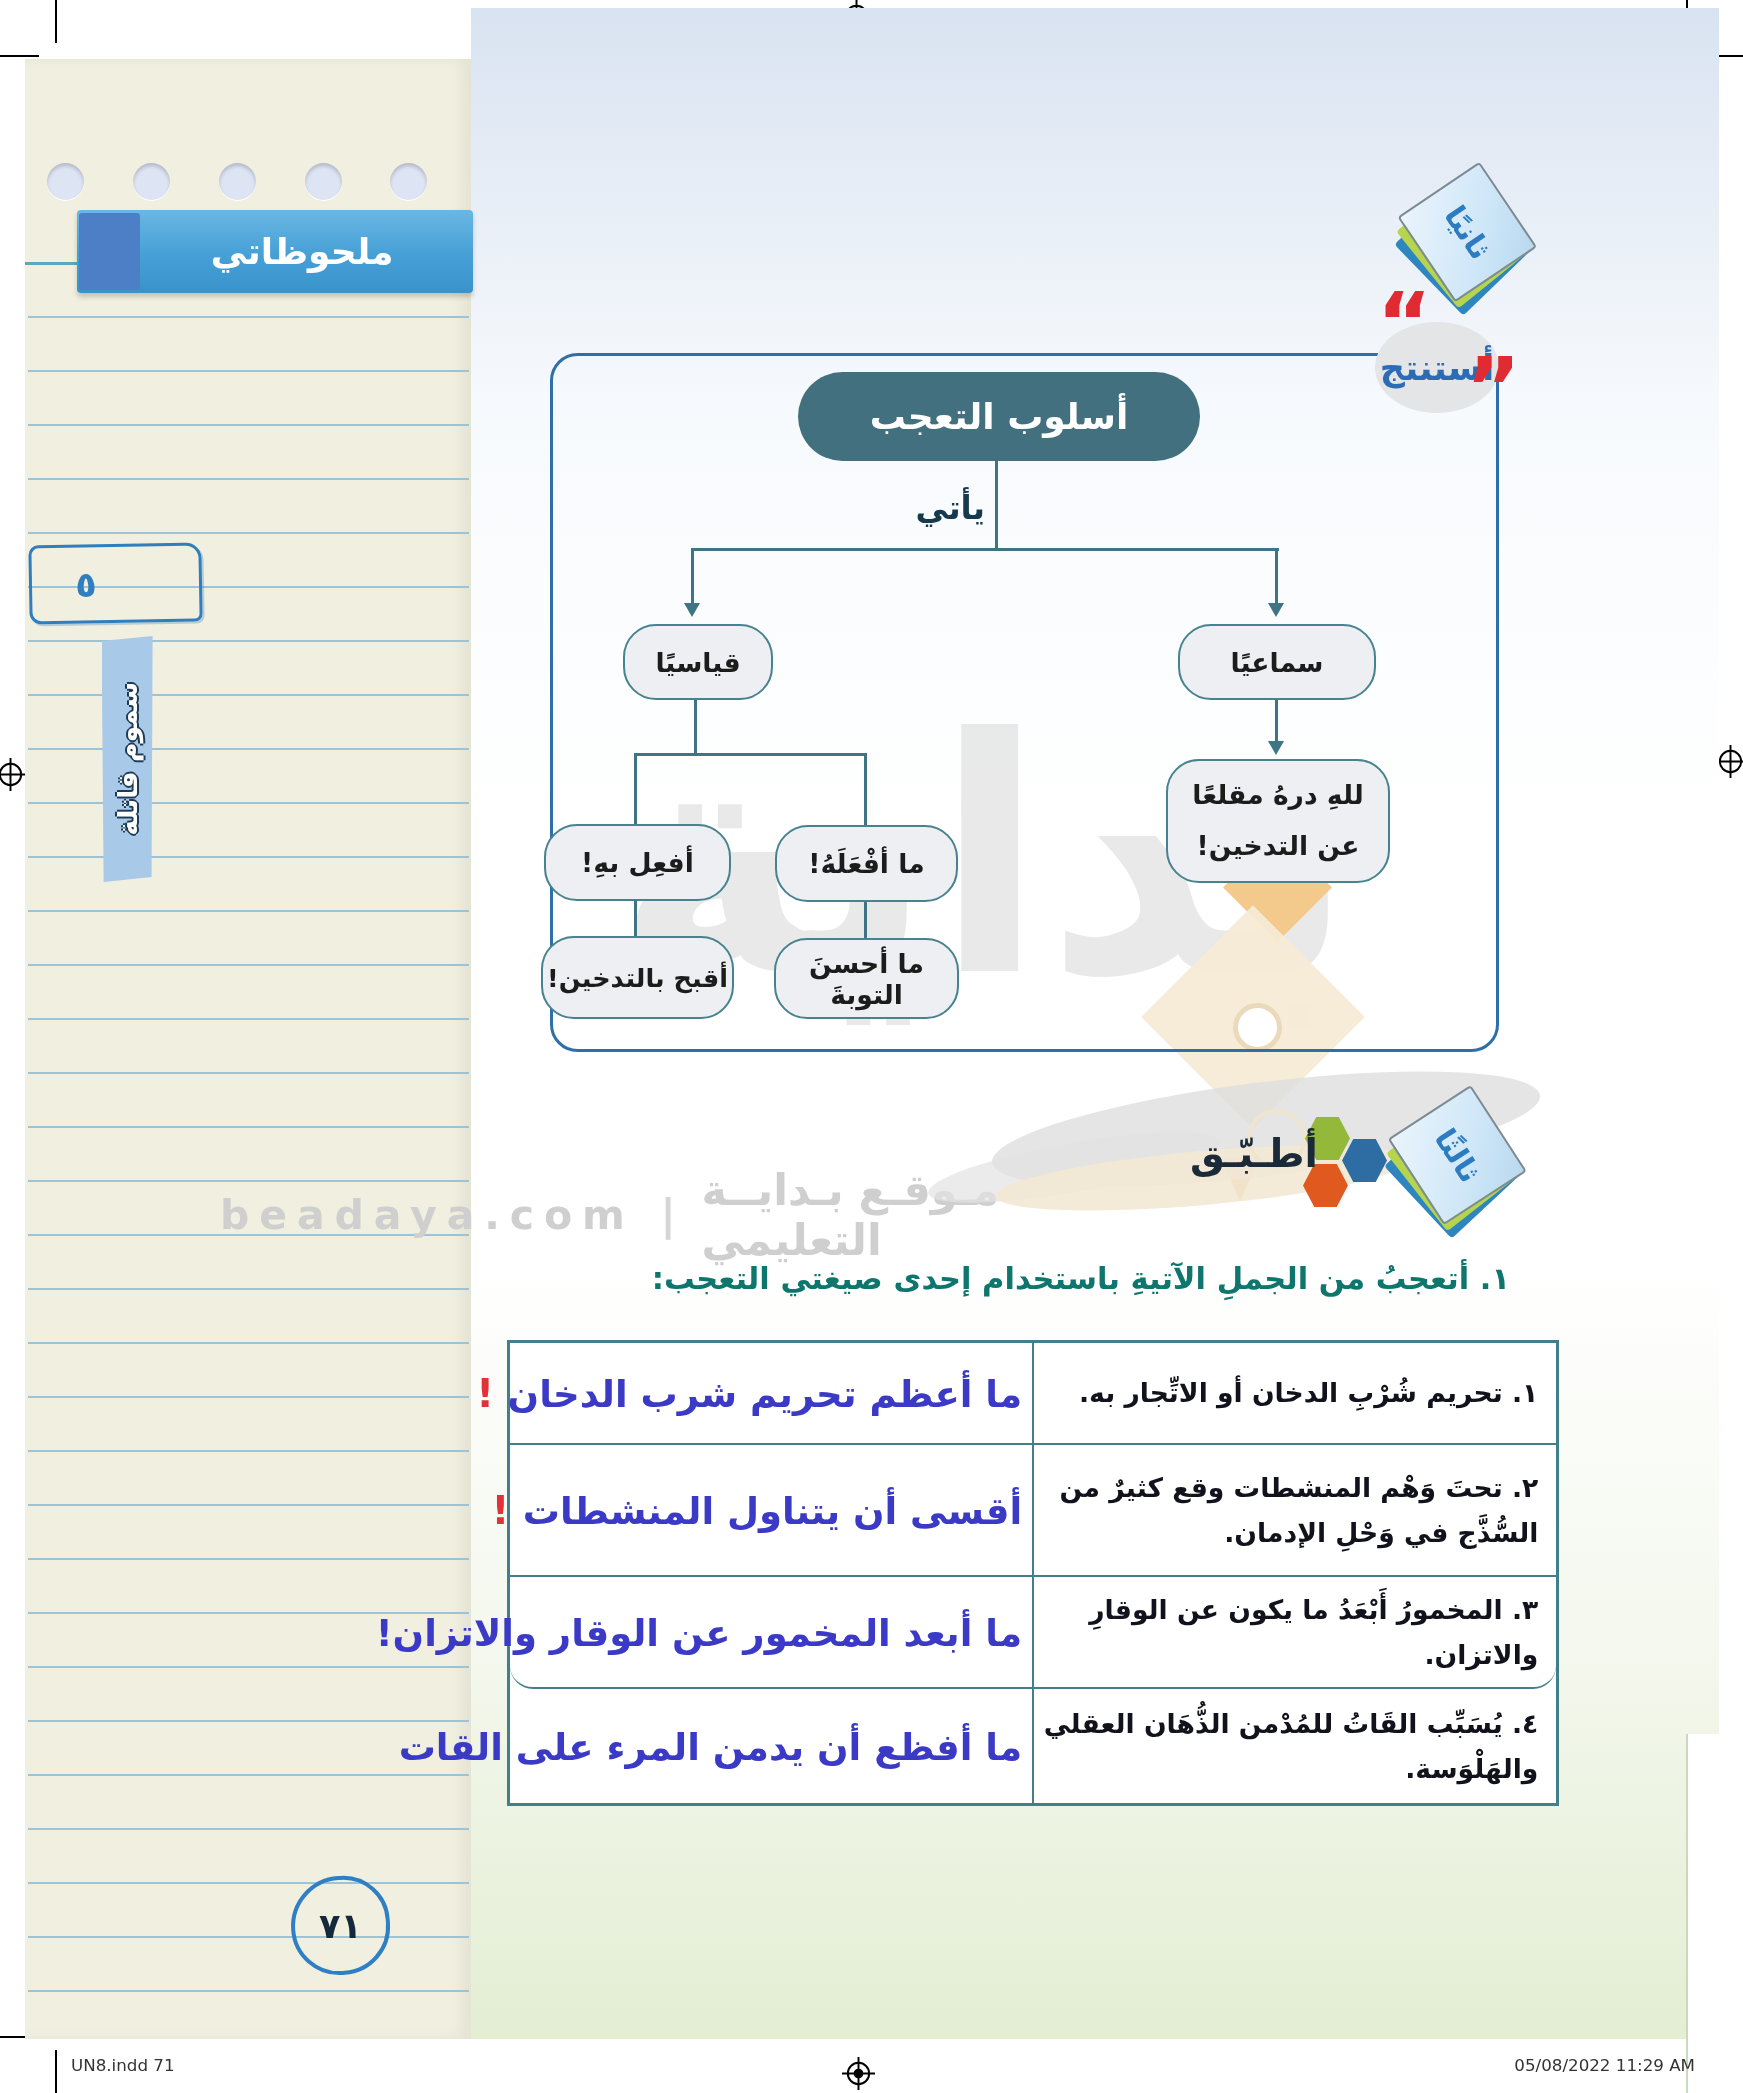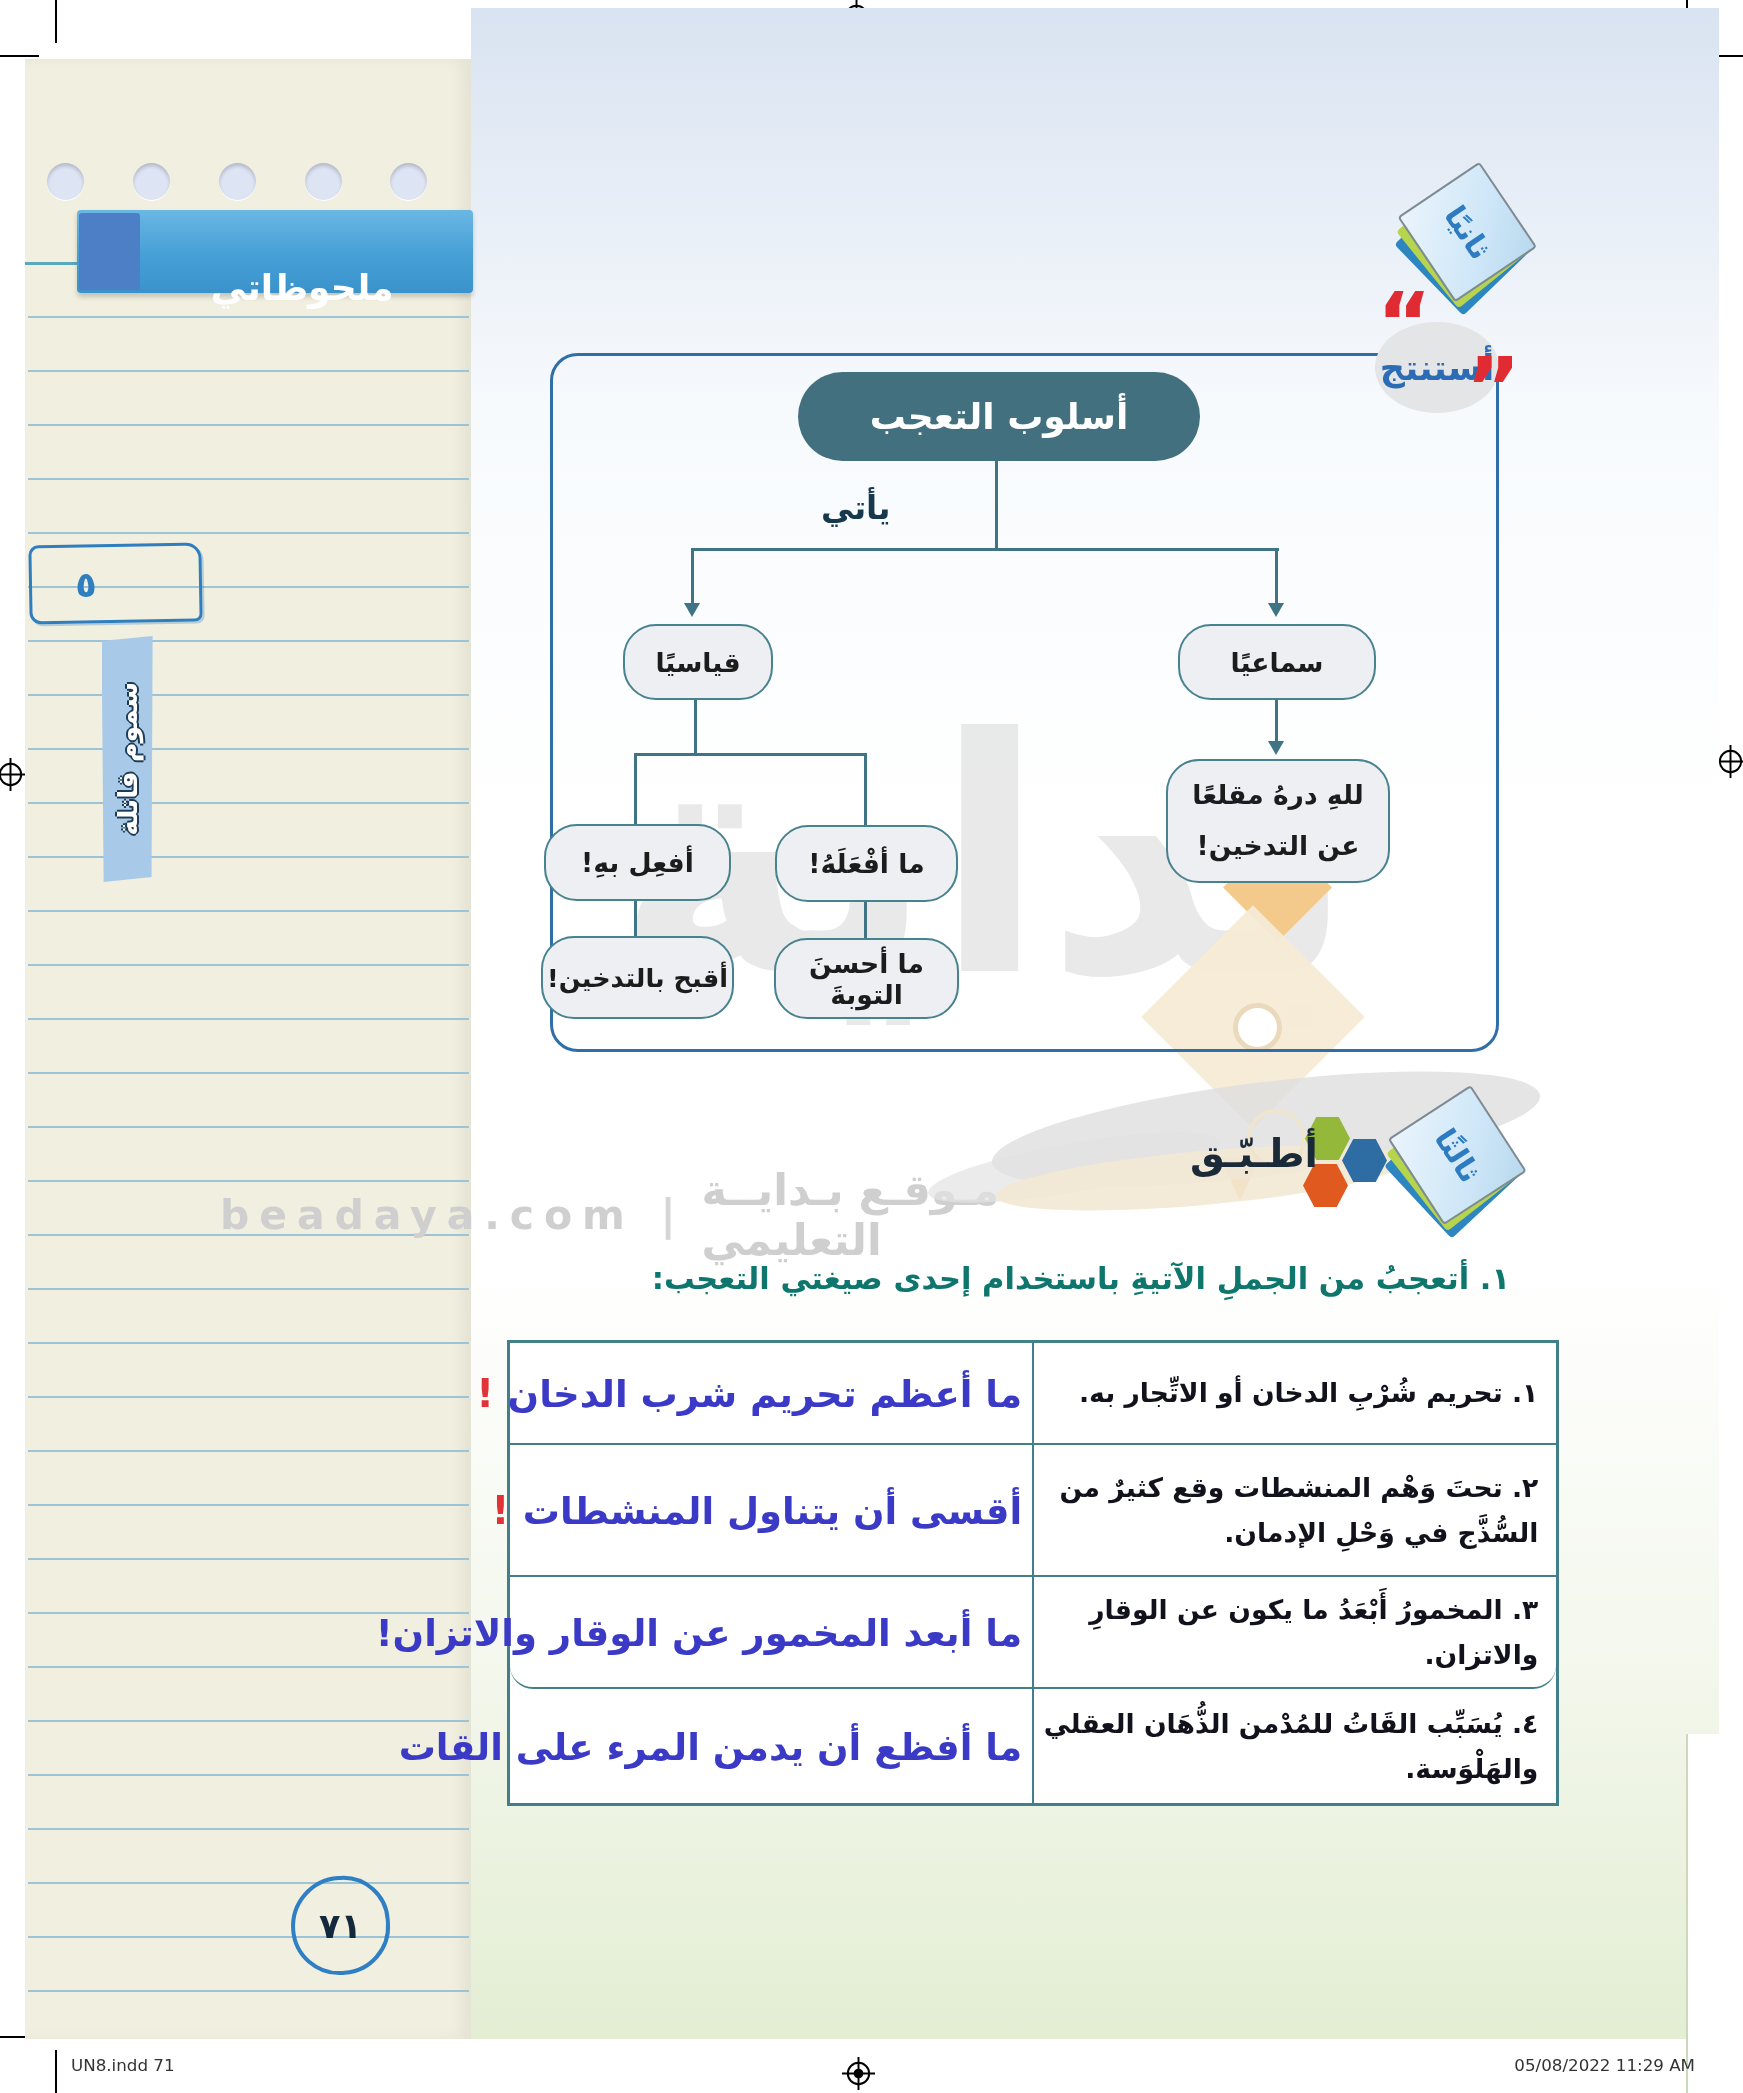--- a/index.html
+++ b/index.html
@@ -18,21 +18,21 @@
     box-shadow:inset -9.9px 0 13.8px rgba(0,0,0,.05);z-index:2;}
   .hole{position:absolute;top:104px;width:37px;height:37px;border-radius:50%;background:#dde4f4;
     box-shadow:inset 0 3px 3.9px rgba(0,0,0,.18),0 1px 0 #fff;}
   .nlines{position:absolute;left:3px;top:203px;width:441px;height:1763px;
     background:repeating-linear-gradient(180deg,#9cc4d6 0 2px,rgba(0,0,0,0) 2px 54px);}
   .tab{position:absolute;left:52px;top:151px;width:396px;height:83px;border-radius:3.9px;
     background:linear-gradient(180deg,#6ab7e3 0%,#45a0d6 55%,#3b92cb 100%);
     box-shadow:0 3.9px 4.9px rgba(0,0,0,.18);z-index:3;}
   .tab-block{position:absolute;left:2px;top:3px;width:61px;height:77px;background:#4d7fc6;border-radius:3px;}
   .tab-label{position:absolute;left:69px;top:0;right:13.8px;height:100%;display:flex;align-items:center;
-    justify-content:center;color:#fff;font-size:36px;font-weight:bold;margin-top:36px;}
+    justify-content:center;color:#fff;font-size:36px;font-weight:bold;}
   .tab-line{position:absolute;left:0px;top:203px;width:54px;height:3px;background:#5aa8bc;}
   .numbox{position:absolute;left:4.9px;top:485px;width:173px;height:79px;border:3px solid #2e7ec0;
     border-radius:9.9px 15.8px 7.9px 11.8px;transform:rotate(-1deg);box-shadow:2px 2px 0 rgba(46,126,192,.3);
     display:flex;align-items:center;justify-content:center;padding-right:59px;box-sizing:border-box;}
   .numbox span{color:#2e7ec0;font-size:35px;font-weight:bold;}
   .ribbon{position:absolute;left:77px;top:577px;width:51px;height:246px;background:#a9c9e9;
     clip-path:polygon(0 2%,100% 0,98% 98%,4% 100%);}
   .ribbon .rtext{position:absolute;left:-98px;top:108px;width:246px;height:29.6px;transform:rotate(-90deg);
     text-align:center;color:#fff;font-size:26.6px;font-weight:bold;
     text-shadow:2px 0 #1d3b55,-2px 0 #1d3b55,0 2px #1d3b55,0 -2px #1d3b55;}
@@ -78,21 +78,21 @@
     border-radius:27.6px;z-index:3;}
   .fmain{position:absolute;left:798px;top:372px;width:402px;height:89px;background:#42707e;
     border-radius:45px;display:flex;align-items:center;justify-content:center;color:#fff;
     font-size:36px;font-weight:bold;z-index:4;}
   .fnode{position:absolute;background:#edeff2;border:2.5px solid #47828f;border-radius:33px;
     display:flex;align-items:center;justify-content:center;font-size:26.6px;font-weight:bold;
     color:#1c1c1c;z-index:4;text-align:center;direction:rtl;}
   .fline{position:absolute;background:#3e7484;z-index:3;}
   .arr{position:absolute;width:0;height:0;border-left:8.9px solid transparent;
     border-right:8.9px solid transparent;border-top:14.8px solid #3e7484;z-index:3;}
-  .ylabel{position:absolute;left:821px;top:489px;width:130px;font-size:32.5px;
+  .ylabel{position:absolute;left:855px;top:489px;width:130px;text-align:right;font-size:32.5px;
     font-weight:bold;color:#16394e;z-index:4;}
   
   .swoosh{position:absolute;border-radius:50%;z-index:2;}
   .sw-gray1{left:990px;top:1082px;width:552px;height:94px;background:#dedede;opacity:.8;transform:rotate(-7deg);}
   .sw-gray2{left:926px;top:1143px;width:296px;height:49px;background:#e3e3e3;opacity:.7;transform:rotate(-10deg);}
   .sw-beige{left:995px;top:1151px;width:414px;height:54px;background:#f2e8d4;opacity:.9;transform:rotate(-5deg);}
   .sw-ring{left:1247px;top:1109px;width:51px;height:51px;border:4.9px solid #efe5cf;background:transparent;}
   .hex{position:absolute;width:45px;height:43px;z-index:3;
     clip-path:polygon(25% 0,75% 0,100% 50%,75% 100%,25% 100%,0 50%);}
   .apply-label{position:absolute;left:1190px;top:1131px;width:110px;text-align:center;font-size:39px;

